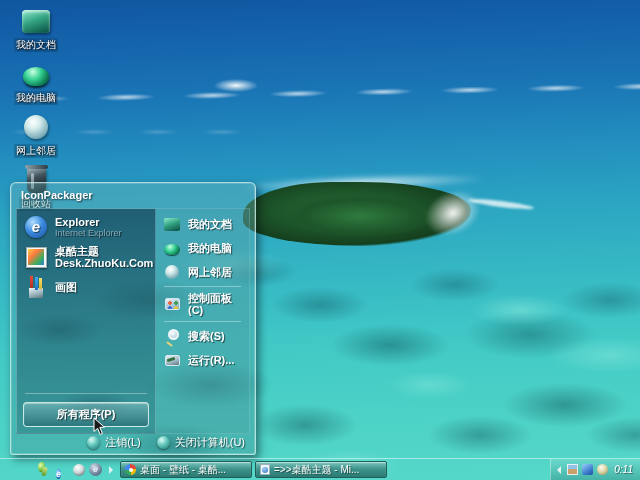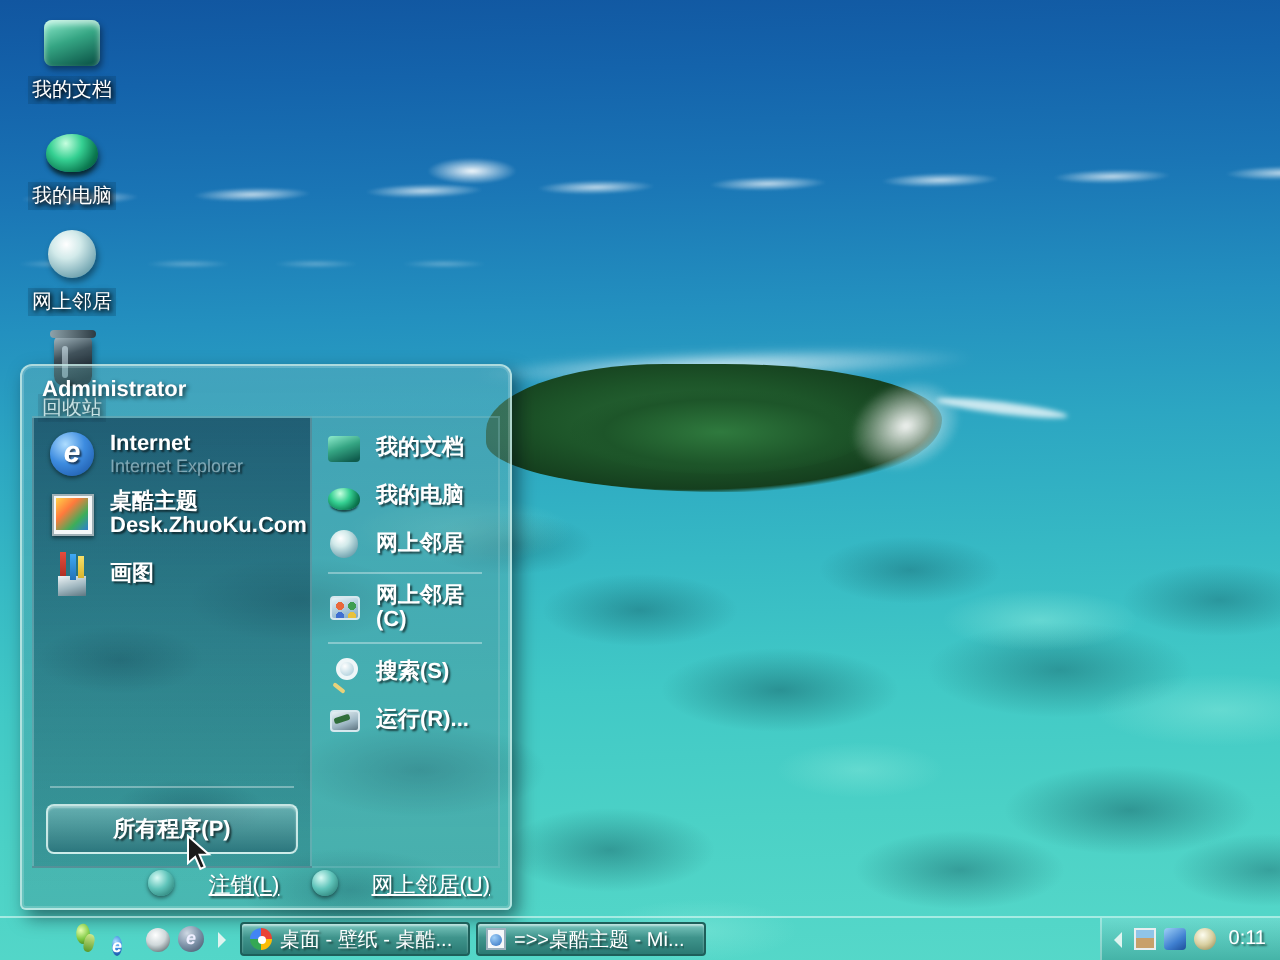--- a/index.html
+++ b/index.html
@@ -102,21 +102,21 @@
   .sm-item .sub { font-size:9px; font-weight:normal; color:rgba(205,230,238,.55); line-height:10px; }
   .sm-left .sm-item { min-height:27px; }
   .sm-right .sm-item { min-height:22px; font-size:11px; }
   .sm-sep { height:1px; background:rgba(255,255,255,.35); margin:2px 8px; }
   .all-programs { margin:6px 6px 3px; border:1px solid rgba(225,248,244,.85); border-radius:4px;
     background:linear-gradient(180deg, rgba(140,200,200,.55), rgba(35,95,105,.55));
     text-align:center; padding:4px 0; font-weight:bold; font-size:11px; color:#fff;
     text-shadow:1px 1px 1px rgba(0,0,0,.6); box-shadow:inset 0 1px 1px rgba(255,255,255,.4); }
   .sm-footer { position:absolute; bottom:2px; right:10px; height:20px; display:flex; gap:16px;
     align-items:center; color:#fff; font-size:11px; text-shadow:1px 1px 1px rgba(0,0,0,.6); }
-  .sm-footer .f-item { display:flex; gap:17px;text-decoration:underline; }
+  .sm-footer .f-item { display:flex; align-items:center; gap:5px; }
   .sphere-sm { width:13px; height:13px; border-radius:50%;
     background:radial-gradient(circle at 35% 30%, #d8fbf5 0%, #5fc4ba 45%, #1e6e66 100%);
     box-shadow:0 1px 2px rgba(0,0,0,.5); }
   .submenu-arrow { margin-left:auto; width:0; height:0; border-left:4px solid #fff;
     border-top:4px solid transparent; border-bottom:4px solid transparent; }
 
   
   .mi { width:24px; height:24px; flex:none; position:relative; display:flex;
     align-items:center; justify-content:center; }
   .ri { width:18px; height:18px; flex:none; position:relative; display:flex;
@@ -196,37 +196,37 @@
   .quick-launch { display:flex; align-items:center; gap:4px; padding:0 4px; height:100%; }
   .qli { width:13px; height:13px; }
   .ql-desktop { width:12px; height:12px; border-radius:50%;
     background:radial-gradient(circle at 40% 30%, #ffffff 0%, #cfd8da 45%, #3a4a50 100%); }
   .ql-e2 { width:13px; height:13px; border-radius:50%; color:#eef; font-size:9px; line-height:12px;
     text-align:center; font-weight:bold; font-style:italic;
     background:radial-gradient(circle at 35% 28%, #cfd9e4 0%, #7d92a8 50%, #3d4f63 100%); }
   .ql-chevron { width:0; height:0; border-left:4px solid #dff4f0;
     border-top:4px solid transparent; border-bottom:4px solid transparent; margin:0 3px; }
   .task-buttons { display:flex; align-items:center; gap:3px; height:100%; padding:2px 0; }
-  .task-btn { width:115px; height:17px; border-radius:2px; display:flex; align-items:center;
+  .task-btn { width:132px; height:17px; border-radius:2px; display:flex; align-items:center;
     gap:4px; padding:0 4px; color:#fff; font-size:10px; white-space:nowrap; overflow:hidden;
     background:linear-gradient(180deg,#7cc8c0 0%,#3f948c 45%,#2a7a73 100%);
     border:1px solid #1d5f5a; box-shadow:inset 0 1px 1px rgba(255,255,255,.5);text-align:right; }
   .task-btn .tlabel { overflow:hidden; text-overflow:ellipsis; text-shadow:1px 1px 1px rgba(0,0,0,.5); }
   .tb-pin { width:11px; height:11px; flex:none; border-radius:50%;
     background:conic-gradient(#ea4335 0 25%, #fbbc05 25% 50%, #34a853 50% 75%, #4285f4 75% 100%);
     position:relative; }
   .tb-pin::after { content:""; position:absolute; left:3.5px; top:3.5px; width:4px; height:4px;
     border-radius:50%; background:#fff; }
   .tb-page { width:10px; height:11px; flex:none; background:#f5f8fa; border:1px solid #9ab0bd;
     position:relative; }
   .tb-page::after { content:""; position:absolute; left:1px; top:2px; width:6px; height:6px;
     border-radius:50%; background:radial-gradient(circle at 35% 30%, #9fd0f8, #2f6fc0); }
   .tray { margin-left:auto; display:flex; align-items:center; gap:4px; height:100%;
     padding:0 7px 0 6px; border-left:1px solid rgba(255,255,255,.35);
-    background:linear-gradient(180deg, rgba(175,230,222,.25), rgba(20,70,65,.25)); }
+    background:linear-gradient(180deg, rgba(175,230,222,.25), rgba(20,70,65,.25));font-style:italic; }
   .tray-chevron { width:0; height:0; border-right:4px solid #dff4f0;
     border-top:4px solid transparent; border-bottom:4px solid transparent; margin-right:2px; }
   .tri-theme { width:11px; height:11px; border:1px solid #e8eef0;
     background:linear-gradient(180deg,#8fc4e8 0 45%, #c8a06a 45% 100%); }
   .tri-net { width:11px; height:11px; border-radius:2px;
     background:linear-gradient(145deg,#9fd0f8 0%,#3f7fd0 60%,#1d4f9a 100%); }
   .tri-vol { width:11px; height:11px; border-radius:50%;
     background:radial-gradient(circle at 40% 32%, #fdfdf0 0%, #d8cfa0 50%, #8a7f4a 100%); }
   .clock { color:#fff; font-size:10px; text-shadow:1px 1px 1px rgba(0,0,0,.5); padding-left:2px; }
 
@@ -272,30 +272,30 @@
     <div class="dicon">
       <div class="dimg">
           <div class="di-bin"></div>
         </div>
       <div class="dicon-label">回收站</div>
     </div>
   </div>
 
   <div class="start-menu">
     <div class="sm-header">
-      <span>Administrator</span>
+      <span>IconPackager</span>
     </div>
     <div class="sm-body">
       <div class="sm-left">
         <div class="sm-item">
           <span class="mi">
               <span class="i-ie">e</span>
             </span>
           <span>
-              <div class="lbl">Internet</div>
+              <div class="lbl">Explorer</div>
                 <div class="sub">Internet Explorer</div>
             </span>
         </div>
         <div class="sm-item">
           <span class="mi">
               <span class="i-zhuoku"></span>
             </span>
           <span class="lbl">桌酷主题Desk.ZhuoKu.Com</span>
         </div>
         <div class="sm-item">
@@ -325,21 +325,21 @@
           <span class="ri">
               <span class="ri-net"></span>
             </span>
           <span class="lbl">网上邻居</span>
         </div>
         <div class="sm-sep"></div>
         <div class="sm-item">
           <span class="ri">
               <span class="ri-cpl"></span>
             </span>
-          <span class="lbl">网上邻居(C)</span>
+          <span class="lbl">控制面板(C)</span>
         </div>
         <div class="sm-sep"></div>
         <div class="sm-item">
           <span class="ri">
               <span class="ri-search"></span>
             </span>
           <span class="lbl">搜索(S)</span>
         </div>
         <div class="sm-item">
           <span class="ri">
@@ -349,21 +349,21 @@
         </div>
       </div>
     </div>
     <div class="sm-footer">
       <div class="f-item">
         <span class="sphere-sm"></span>
         <span>注销(L)</span>
       </div>
       <div class="f-item">
         <span class="sphere-sm"></span>
-        <span>网上邻居(U)</span>
+        <span>关闭计算机(U)</span>
       </div>
     </div>
   </div>
 
   <div class="taskbar">
     <div class="start-area">
       <span class="start-logo"></span>
     </div>
     <div class="quick-launch">
       <span class="qli"><span class="i-ie-s">e</span></span>

